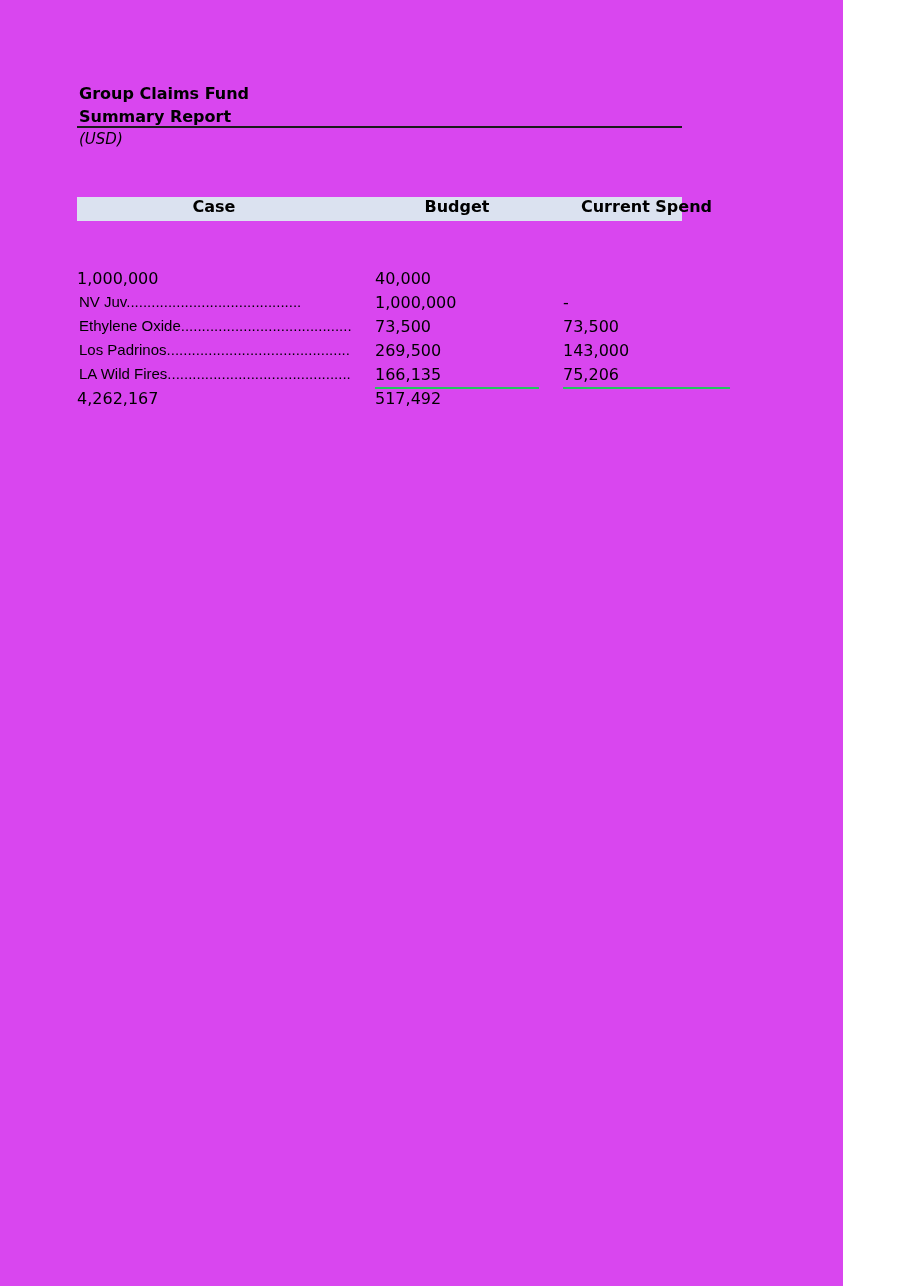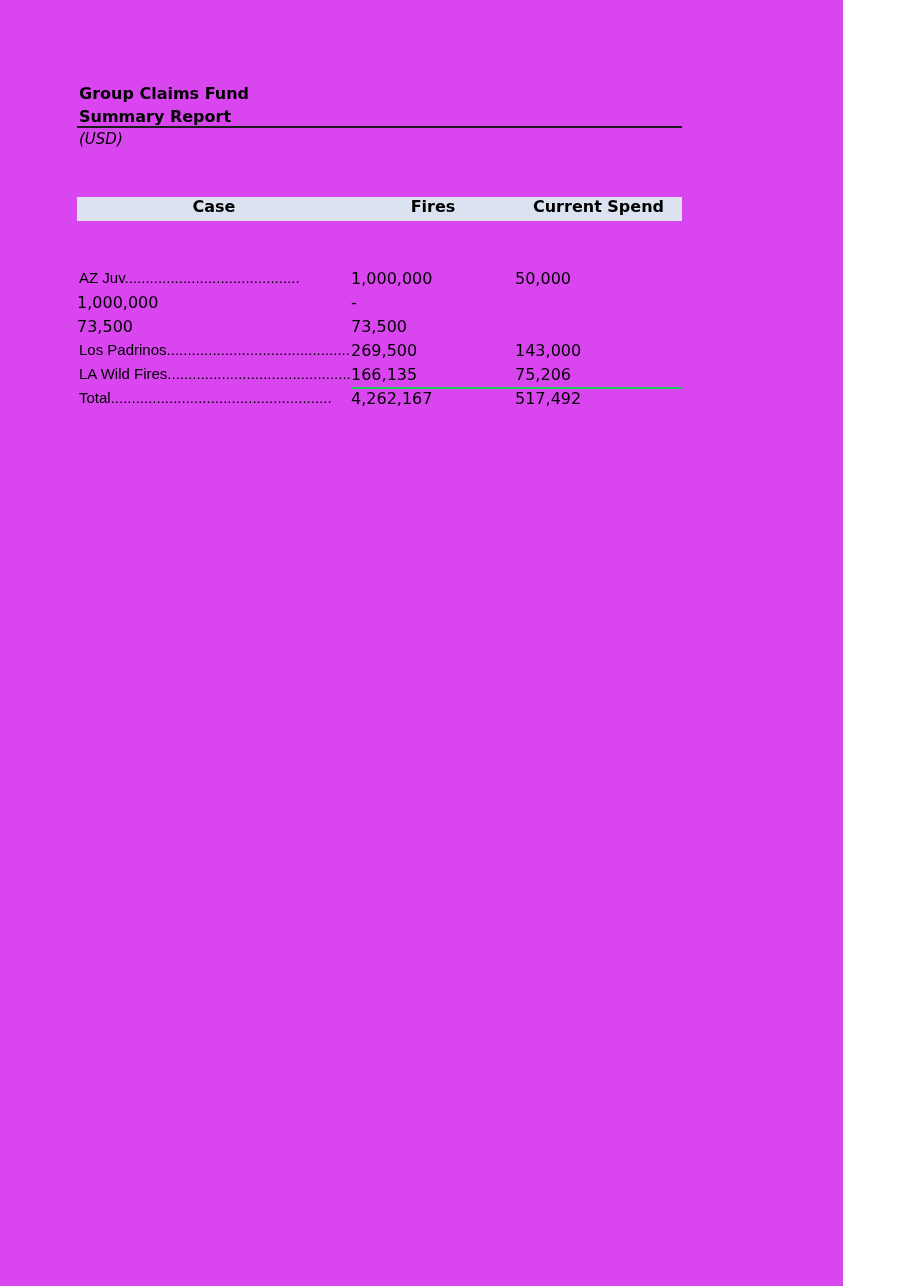--- a/index.html
+++ b/index.html
@@ -55,20 +55,21 @@
     position: absolute;
     left: 0;
     top: 197px;
     width: 605px;
   }
   .row {
     display: grid;
     grid-template-columns: 274px 164px 167px;
     height: 24px;
     line-height: 24px;
+    gap: 24px;
   }
   .row.header {
     background: #dbe2f0;
     font: bold 16px "DejaVu Sans", sans-serif;
   }
   .row.header .cell {
     text-align: center;
     white-space: nowrap;
   }
   .spacer {
@@ -107,57 +108,57 @@
   <div class="content">
 
     <div class="title">Group Claims Fund</div>
     <div class="subtitle">Summary Report</div>
     <div class="title-rule"></div>
     <div class="usd-note">(USD)</div>
 
     <div class="table">
       <div class="row header">
         <div class="cell">Case</div>
-        <div class="cell">Fires</div>
+        <div class="cell">Budget</div>
         <div class="cell">Current Spend</div>
       </div>
 
       <div class="spacer"></div>
 
       <div id="rows">
   <div class="row data">
-    <div class="cell c-case">AZ Juv..........................................</div>
     <div class="cell c-num budget">1,000,000</div>
-    <div class="cell c-num cur">50,000</div>
+    <div class="cell c-num cur">40,000</div>
   </div>
 
   <div class="row data">
+    <div class="cell c-case">NV Juv..........................................</div>
     <div class="cell c-num budget">1,000,000</div>
     <div class="cell c-num cur dash">-</div>
   </div>
 
   <div class="row data">
+    <div class="cell c-case">Ethylene Oxide.........................................</div>
     <div class="cell c-num budget">73,500</div>
     <div class="cell c-num cur">73,500</div>
   </div>
 
   <div class="row data">
     <div class="cell c-case">Los Padrinos.............................................</div>
     <div class="cell c-num budget">269,500</div>
     <div class="cell c-num cur">143,000</div>
   </div>
 
   <div class="row data last">
     <div class="cell c-case">LA Wild Fires.............................................</div>
     <div class="cell c-num budget">166,135</div>
     <div class="cell c-num cur">75,206</div>
   </div>
 </div>
 
       <div class="row total">
-        <div class="cell c-case">Total.....................................................</div>
         <div class="cell c-num budget">4,262,167</div>
         <div class="cell c-num cur">517,492</div>
       </div>
     </div>
 
   </div>
 </div>
 
 </body></html>

